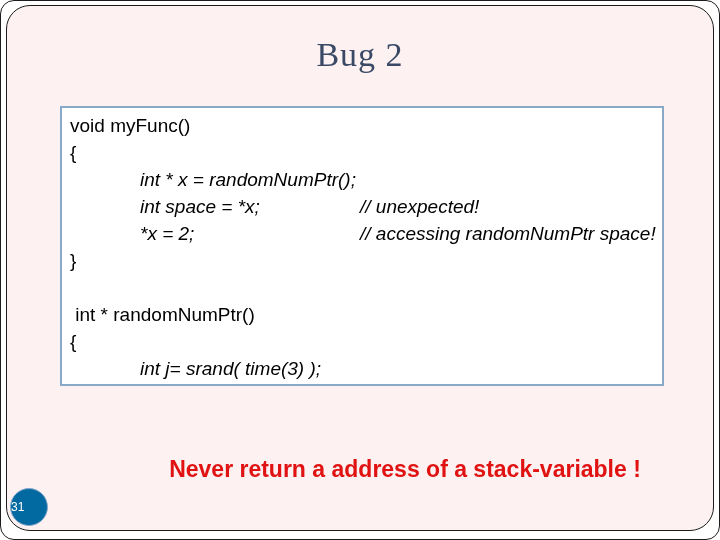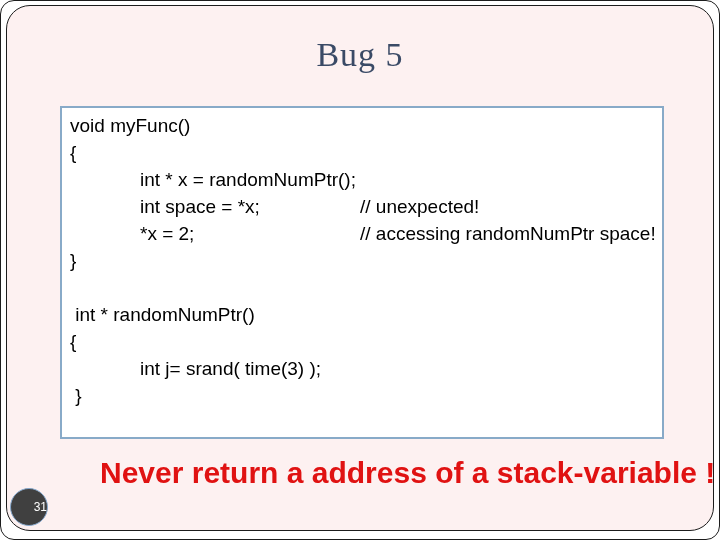--- a/index.html
+++ b/index.html
@@ -33,74 +33,74 @@
     left: 0; right: 0; top: 36px;
     text-align: center;
     font-family: "Liberation Serif", serif;
     font-size: 34px;
     color: #3a4a66;
     letter-spacing: 1px;
   }
   .code-box {
     position: absolute;
     left: 60px; top: 106px;
-    width: 604px; height: 333px;
+    width: 604px; height: 280px;
     background: #ffffff;
     border: 2px solid #88aac8;
     box-sizing: border-box;
     padding: 4px 6px 0 8px;
     overflow: hidden;
   }
   .code-line {
     position: relative;
     height: 27px;
     line-height: 27px;
     font-size: 19px;
     color: #000000;
     white-space: pre;
   }
-  .code-line.indent { padding-left: 70px; }
+  .code-line.indent { padding-left: 70px; font-style: italic; }
   .code-comment {
     position: absolute;
     left: 290px;
     top: 0;
     white-space: pre;
   }
   .warning-text {
     position: absolute;
     left: 100px; right: 10px; top: 456px;
-    text-align: left;
-    font-size: 30px;
+    text-align: center;
+    font-size: 23px;
     font-weight: bold;
     color: #e01212;
     white-space: pre;
   }
   .page-badge {
     position: absolute;
     left: 10px; top: 488px;
     width: 38px; height: 38px;
     border-radius: 50%;
-    background: #404040;
+    background: #0369a1;
     border: 1px solid #86a8cc;
     box-sizing: border-box;
     display: flex;
     align-items: center;
-    justify-content: flex-end;
+    justify-content: flex-start;
     font-size: 12px;
     color: #ffffff;
   }
 </style>
 </head>
 <body>
 
 <div id="canvas">
   <div class="outer-frame"></div>
   <div class="slide-surface"></div>
 
-  <div class="slide-title">Bug 5</div>
+  <div class="slide-title">Bug 2</div>
 
   <div class="code-box">
     <div class="code-line"><span>void myFunc()</span></div>
     <div class="code-line"><span>{</span></div>
     <div class="code-line indent"><span>int * x = randomNumPtr();</span></div>
     <div class="code-line indent"><span>int space = *x;</span><span class="code-comment">// unexpected!</span></div>
     <div class="code-line indent"><span>*x = 2;</span><span class="code-comment">// accessing randomNumPtr space!</span></div>
     <div class="code-line"><span>}</span></div>
     <div class="code-line"><span></span></div>
     <div class="code-line"><span> int * randomNumPtr()</span></div>

